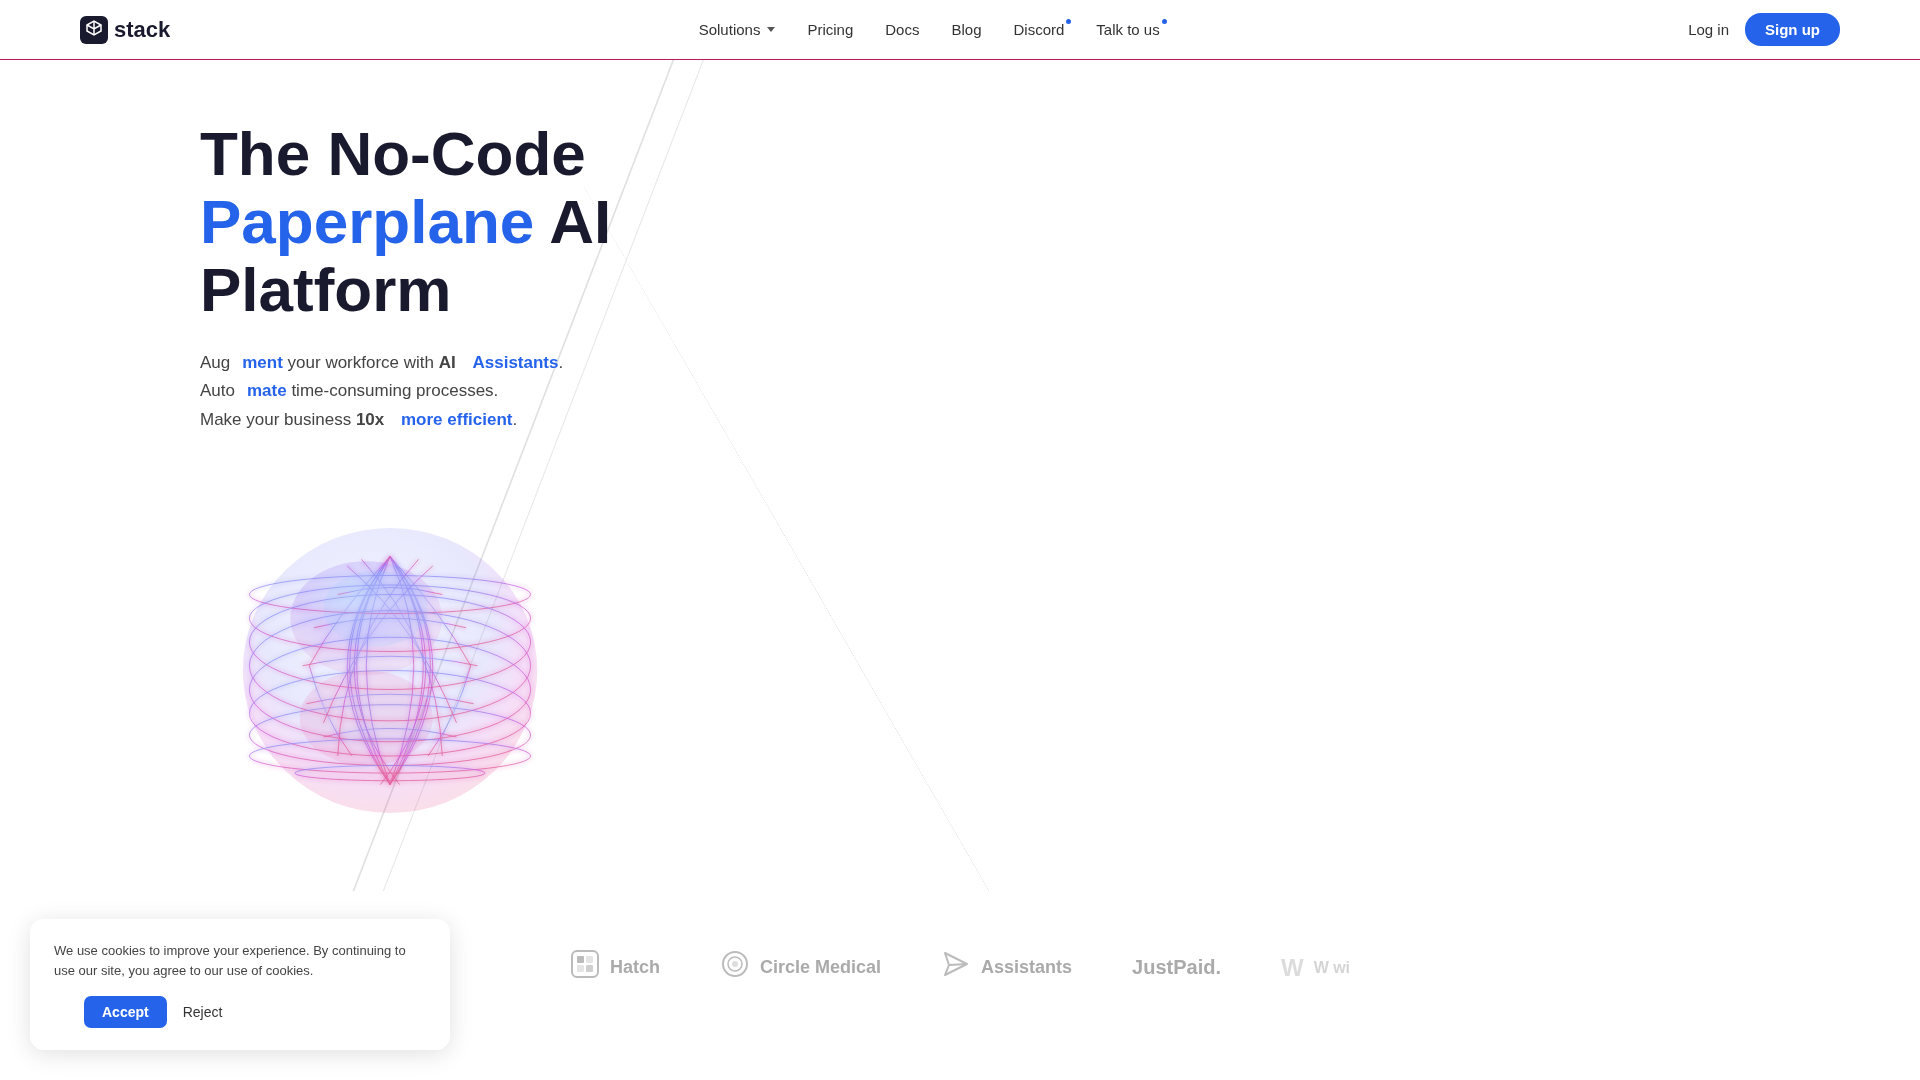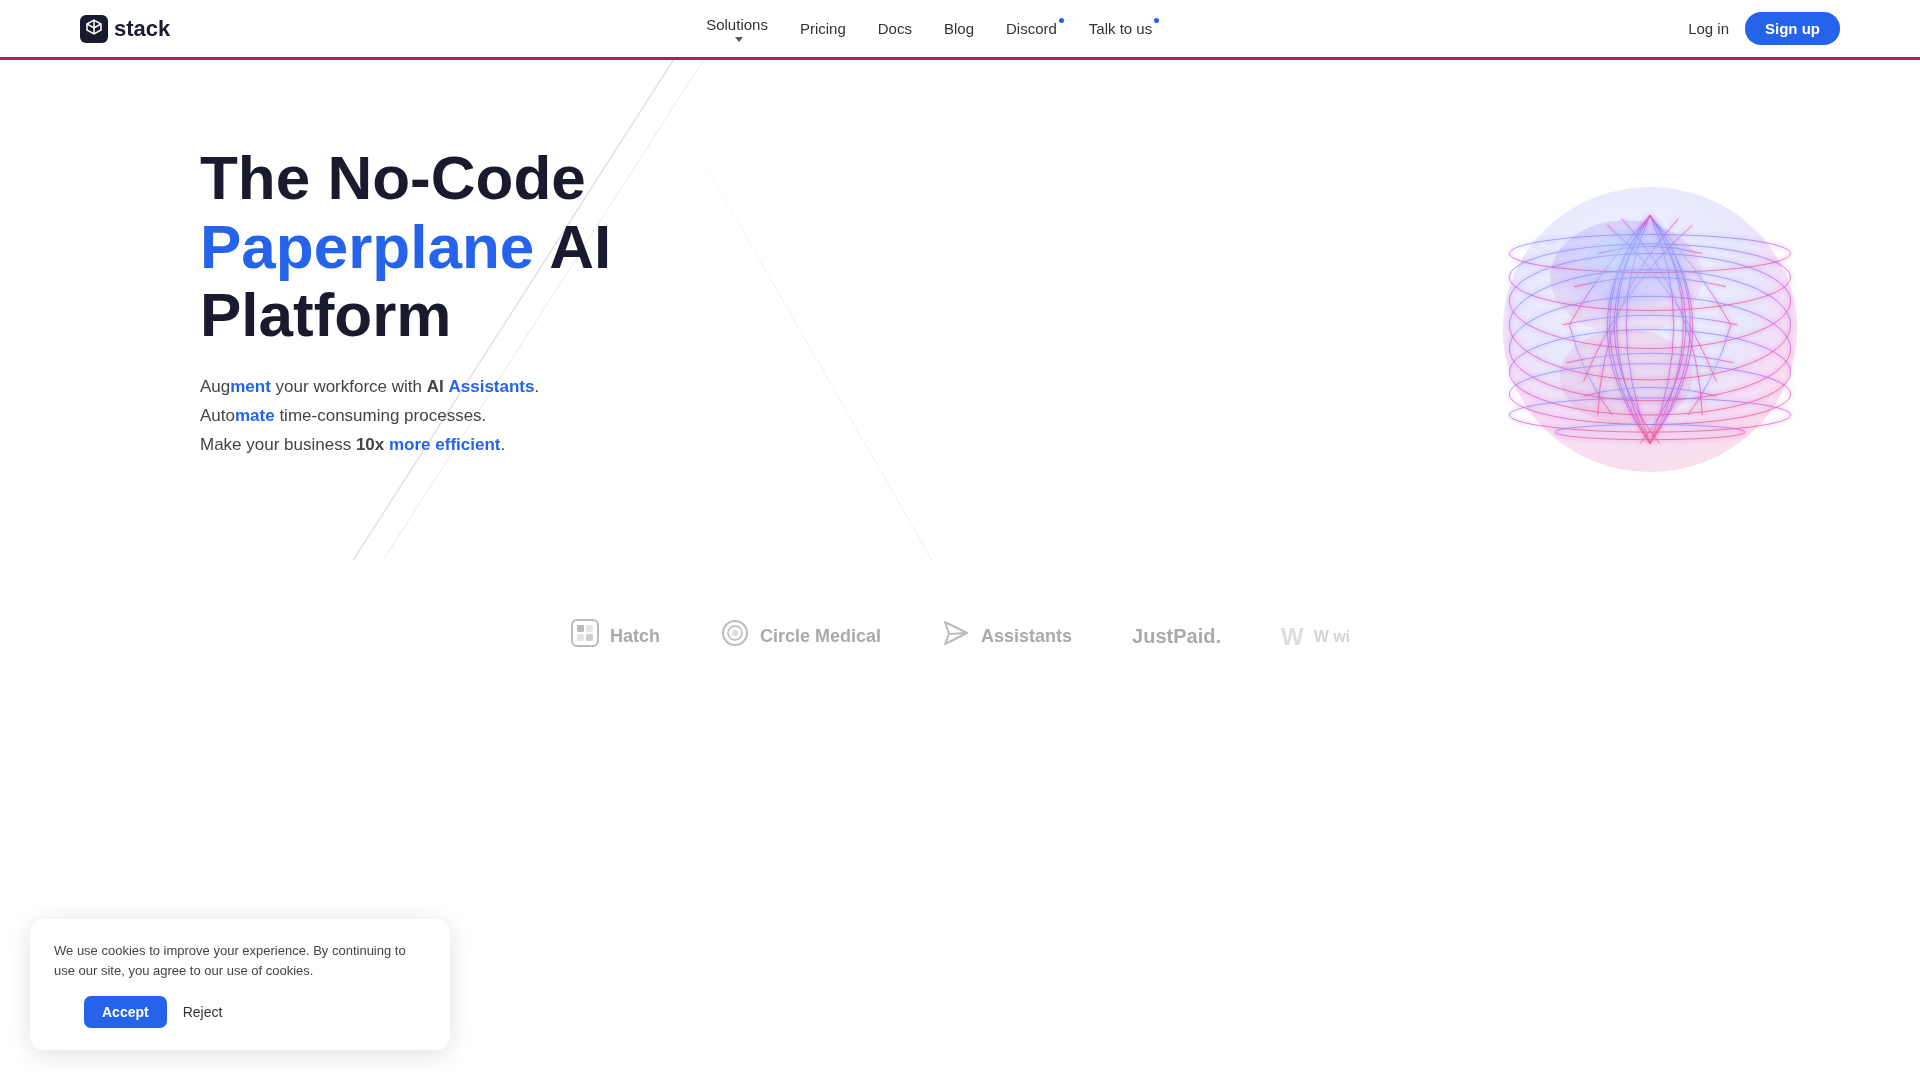--- a/index.html
+++ b/index.html
@@ -1,44 +1,44 @@
 <!DOCTYPE html>
 <html><head>
   <meta charset="utf-8">
   <style>
     * { margin: 0; padding: 0; box-sizing: border-box; }
     body { font-family: -apple-system, BlinkMacSystemFont, 'Segoe UI', sans-serif; background: #fff; color: #1a1a2e; overflow-x: hidden; }
 
     
     nav {
       display: flex; align-items: center; justify-content: space-between;
-      padding: 0 80px; height: 60px; border-bottom: 3px solid #be185d;
+      padding: 0 80px; height: 60px; border-bottom: 1px solid #be185d;
       position: sticky; top: 0; background: #fff; z-index: 100;
     }
     .nav-logo { display: flex; align-items: center; gap: 6px; font-weight: 700; font-size: 22px; color: #1a1a2e; text-decoration: none; }
     .nav-logo svg { width: 28px; height: 28px; }
     .nav-center { display: flex; align-items: center; gap: 32px; }
-    .nav-link { font-size: 15px; color: #333; text-decoration: none; cursor: pointer; position: relative; flex-direction: column; }
+    .nav-link { font-size: 15px; color: #333; text-decoration: none; cursor: pointer; position: relative; }
     .nav-link .sup-dot { display: inline-block; width: 5px; height: 5px; background: #2563eb; border-radius: 50%; position: absolute; top: -2px; right: -7px; }
     .nav-solutions { display: flex; align-items: center; gap: 4px; }
     .nav-right { display: flex; align-items: center; gap: 16px; }
     .btn-login { font-size: 15px; color: #333; text-decoration: none; cursor: pointer; background: none; border: none; }
     .btn-signup { background: #2563eb; color: #fff; border: none; border-radius: 16px; padding: 8px 20px; font-size: 15px; font-weight: 600; cursor: pointer; }
     .chevron { display: inline-block; width: 0; height: 0; border-left: 4px solid transparent; border-right: 4px solid transparent; border-top: 5px solid #555; margin-left: 3px; vertical-align: middle; }
 
     
     .hero {
       display: flex; align-items: center; justify-content: space-between;
       padding: 60px 80px 40px 200px; min-height: 500px; position: relative; overflow: hidden;
     }
     .hero-text { max-width: 570px; }
     .hero-title { font-size: 62px; font-weight: 800; line-height: 1.1; color: #1a1a2e; margin-bottom: 24px; }
     .hero-title .blue { color: #2563eb; }
     .hero-desc { font-size: 17px; color: #444; line-height: 1.7; margin-bottom: 36px; }
-    .hero-desc .blue { color: #2563eb; font-weight: 600; }
+    .hero-desc .blue { color: #2563eb; font-weight: 600; margin-left: 12px; }
     .hero-desc strong { font-weight: 700; }
     .hero-actions { display: flex; align-items: center; gap: 24px; }
     .btn-demo { background: #2563eb; color: #fff; border: none; border-radius: 8px; padding: 13px 28px; font-size: 16px; font-weight: 600; cursor: pointer; }
     .btn-free { display: flex; align-items: center; gap: 8px; color: #2563eb; font-size: 16px; font-weight: 600; text-decoration: none; cursor: pointer; background: none; border: none; }
     .arrow-right { font-size: 18px; }
 
     
     .hero::before {
       content: '';
       position: absolute;
@@ -72,21 +72,21 @@
     .cookie-actions { display: flex; gap: 12px; padding-left: 30px; }
     .btn-accept { background: #2563eb; color: #fff; border: none; border-radius: 7px; padding: 8px 18px; font-size: 14px; font-weight: 600; cursor: pointer; }
     .btn-reject { background: none; color: #333; border: none; font-size: 14px; cursor: pointer; padding: 8px 4px; }
 
     
     .diagonal-overlay {
       position: absolute; top: 0; left: 0; width: 100%; height: 100%;
       pointer-events: none; z-index: 0;
     }
     .hero { position: relative; }
-    .hero-content { position: relative; z-index: 1; display: flex; width: 100%; align-items: center; justify-content: space-between; }
+    .hero-content { position: relative; z-index: 1; display: flex; width: 100%; align-items: flex-start; justify-content: space-between; flex-direction: column; }
   </style>
 </head>
 <body>
 
 <nav>
   <a href="#" class="nav-logo">
     <svg viewBox="0 0 28 28" fill="none" xmlns="http://www.w3.org/2000/svg">
       <rect width="28" height="28" rx="6" fill="#1a1a2e"></rect>
       <path d="M7 9l7-4 7 4v6l-7 4-7-4V9z" stroke="#fff" stroke-width="1.5" fill="none"></path>
       <path d="M14 5v14M7 9l7 4 7-4" stroke="#fff" stroke-width="1.5"></path>

